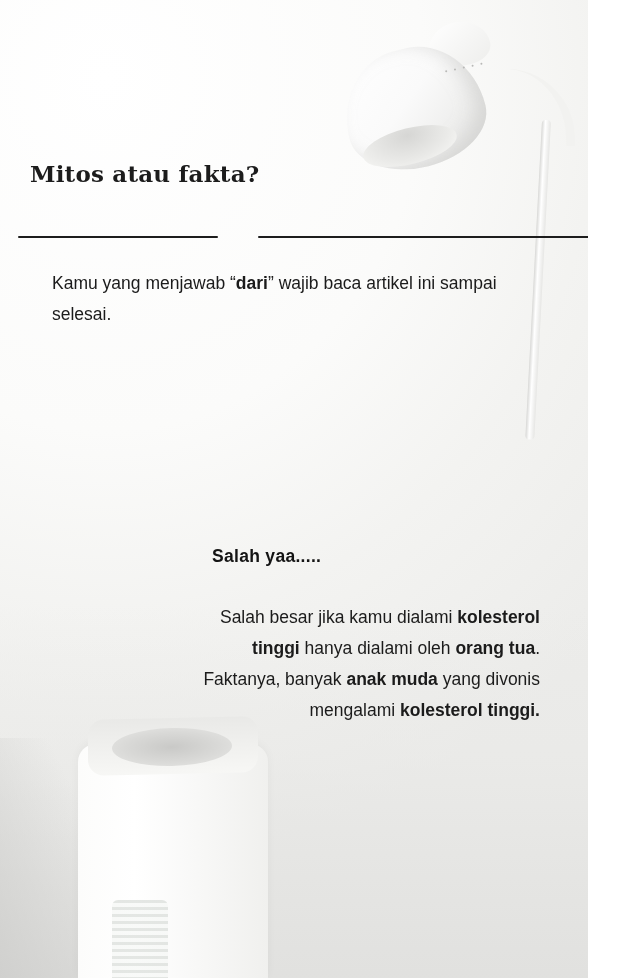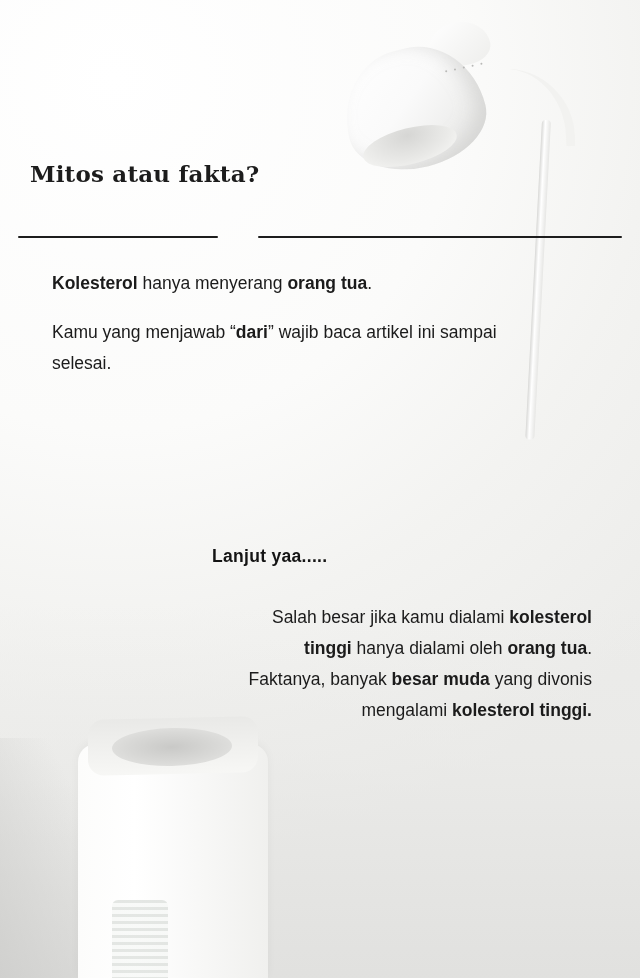--- a/index.html
+++ b/index.html
@@ -9,21 +9,21 @@
   body {
     width: 640px;
     height: 978px;
     overflow: hidden;
     font-family: "Liberation Sans", sans-serif;
     background: #ffffff;
   }
 
   .poster {
     position: relative;
-    width: 640px;
+    width: 588px;
     height: 978px;
     overflow: hidden;
     background: #15803d;
   }
 
   
   .bg-wall {
     position: absolute;
     inset: 0;
     background:
@@ -270,21 +270,20 @@
   <div class="content">
 
     <div class="headline">Mitos atau fakta?</div>
 
     <div class="rule">
       <span class="seg a"></span>
       <span class="seg b"></span>
     </div>
 
     <div class="body-block">
-      <p><b>Kolesterol</b><span> hanya menyerang </span><b>orang tua</b><span>.</span></p>
       <p><span>Kamu yang menjawab “</span><b>dari</b><span>” wajib baca artikel ini sampai selesai.</span></p>
     </div>
 
-    <div class="lanjut">Lanjut yaa.....</div>
-
-    <div class="right-block"><span>Salah besar jika kamu dialami </span><b>kolesterol tinggi</b><span> hanya dialami oleh </span><b>orang tua</b><span>. Faktanya, banyak </span><b>besar muda</b><span> yang divonis mengalami </span><b>kolesterol tinggi.</b></div>
+    <div class="lanjut">Salah yaa.....</div>
+
+    <div class="right-block"><span>Salah besar jika kamu dialami </span><b>kolesterol tinggi</b><span> hanya dialami oleh </span><b>orang tua</b><span>. Faktanya, banyak </span><b>anak muda</b><span> yang divonis mengalami </span><b>kolesterol tinggi.</b></div>
   </div>
 </div>
 
 </body></html>

